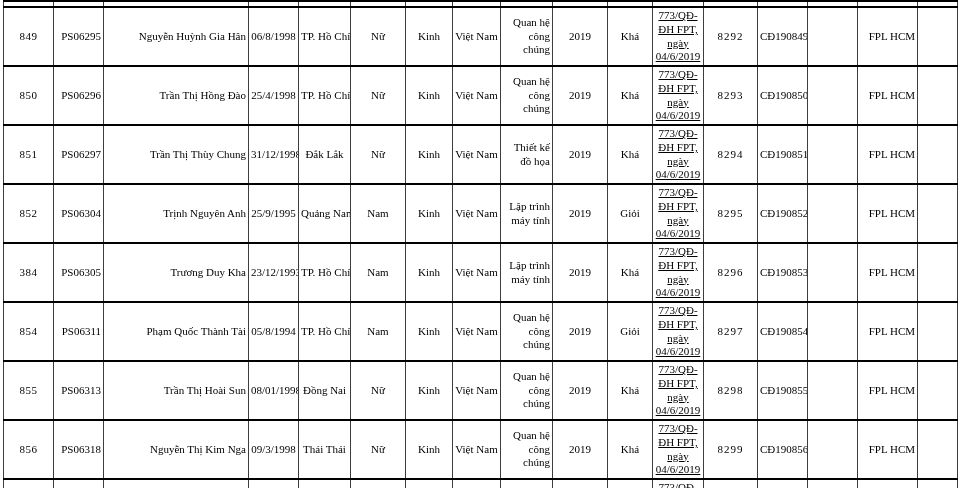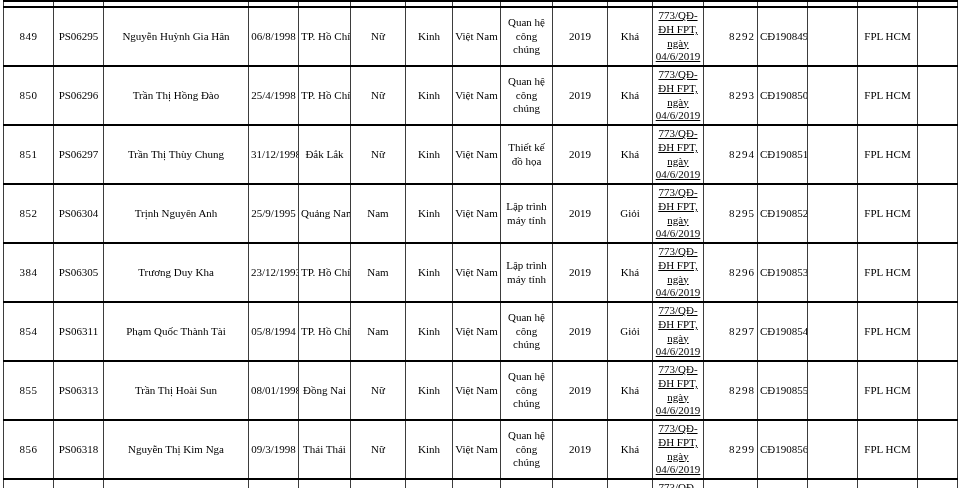--- a/index.html
+++ b/index.html
@@ -36,30 +36,30 @@
     font-size: 11px;
     line-height: 1.25;
     color: #000000;
   }
   tr.sliver-top    { height: 6px; }
   tr.data-row { height: 53px; }
   tbody tr:nth-child(10) { height: 45px; } 
 
   
   .c   { text-align: center; }
-  .l   { text-align: center; }
+  .l   { text-align: right; }
   .pl3 { padding-left: 3px; }
   .pl4 { padding-left: 4px; }
   .pl5 { padding-left: 5px; margin-left: 28px; }
   .nowrap { white-space: nowrap; }
   .fs-index  { font-size: 12.5px; letter-spacing: 0.5px; margin-top: 12px; }
   .fs-dob    { font-size: 10.5px; font-family: Liberation Serif, serif; }
   .fs-place  { font-size: 10.5px; }
   .fs-major  { font-size: 10.5px; line-height: 1.25; }
-  .fs-number { font-size: 13px; letter-spacing: 1px; text-align: right; }
+  .fs-number { font-size: 13px; letter-spacing: 1px; }
   .decision  { font-size: 9.5px; line-height: 1.2; text-decoration: underline; }
 </style>
 </head>
 <body>
 
 <div class="page">
   <table class="grid">
     <colgroup>
       <col style="width:50px">
         <col style="width:50px">

